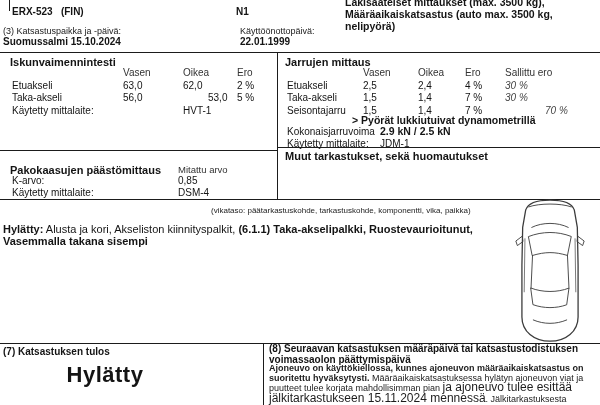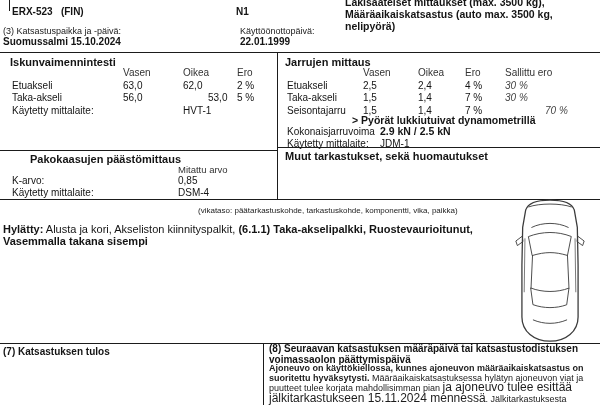--- a/index.html
+++ b/index.html
@@ -109,30 +109,30 @@
       <span style="left:178px;">7 %</span>
       <span class="gray-ital" style="left:230px;margin-left:28px;">70 %</span>
     </div>
   </div>
   <div class="abs b" style="left:352px; top:114px; font-size:10.5px;">&gt; Pyörät lukkiutuivat dynamometrillä</div>
   <div class="abs t10" style="left:287px; top:126px;">Kokonaisjarruvoima</div>
   <div class="abs b" style="left:380px; top:125px; font-size:10.5px;">2.9 kN / 2.5 kN</div>
   <div class="abs t10" style="left:287px; top:138px;">Käytetty mittalaite:</div>
   <div class="abs t10" style="left:380px; top:138px;">JDM-1</div>
 
-  <div class="abs sect" style="left:10px; top:153px;margin-left:20px;">Pakokaasujen päästömittaus</div>
+  <div class="abs sect" style="left:10px; top:164px;">Pakokaasujen päästömittaus</div>
   <div class="abs colhead" style="left:178px; top:164px;">Mitattu arvo</div>
   <div class="abs t10" style="left:12px; top:175px;">K-arvo:</div>
   <div class="abs t10" style="left:178px; top:175px;">0,85</div>
   <div class="abs t10" style="left:12px; top:187px;">Käytetty mittalaite:</div>
   <div class="abs t10" style="left:178px; top:187px;">DSM-4</div>
 
   <div class="abs sect" style="left:285px; top:150px;">Muut tarkastukset, sekä huomautukset</div>
 
-  <div class="abs tiny" style="left:198px; top:206px;">(vikataso: päätarkastuskohde, tarkastuskohde, komponentti, vika, paikka)</div>
+  <div class="abs tiny" style="left:211px; top:206px;">(vikataso: päätarkastuskohde, tarkastuskohde, komponentti, vika, paikka)</div>
 
   <div class="abs defects" style="left:3px; top:224px; width:506px;">
     <div class="defect-item">
       <span class="b">Hylätty:</span><span> Alusta ja kori, Akseliston kiinnityspalkit, </span><span class="b">(6.1.1) Taka-akselipalkki, Ruostevaurioitunut, Vasemmalla takana sisempi</span>
     </div>
   </div>
 
   <div class="abs" style="left:511px; top:197px; width:78px; height:148px;">
     <svg width="78" height="148" viewBox="0 0 100 195">
       <g fill="none" stroke="#3c3c3c" stroke-width="1.7" stroke-linejoin="round" stroke-linecap="round">
@@ -144,19 +144,20 @@
         <path d="M25,120 C40,126 60,126 75,120 L72,142 C58,147 42,147 28,142 Z" stroke-width="1.2"></path>
         <path d="M28,162 C42,168 58,168 72,162" stroke-width="1.2"></path>
         <path d="M13,52 L5,58 L7,64 L14,59 Z" stroke-width="1.2"></path>
         <path d="M87,52 L95,58 L93,64 L86,59 Z" stroke-width="1.2"></path>
         <path d="M17,55 L16,125 M83,55 L84,125" stroke-width="0.9"></path>
       </g>
     </svg>
   </div>
 
   <div class="abs b t10" style="left:3px; top:346px;">(7) Katsastuksen tulos</div>
+  <div class="abs result-big" style="left:40px; top:362px; width:130px; text-align:center;">Hylätty</div>
 
   <div class="abs b" style="left:269px; top:344px; width:329px; font-size:10px; line-height:10.8px;">(8) Seuraavan katsastuksen määräpäivä tai katsastustodistuksen voimassaolon päättymispäivä</div>
   <div class="abs body8" style="left:269px; top:364px; width:330px;">
     <span class="b">Ajoneuvo on käyttökiellossa, kunnes ajoneuvon määräaikaiskatsastus on suoritettu hyväksytysti.</span><span> Määräaikaiskatsastuksessa hylätyn ajoneuvon viat ja puutteet tulee korjata mahdollisimman pian </span><span class="big-bold">ja ajoneuvo tulee esittää jälkitarkastukseen 15.11.2024 mennessä</span><span>. Jälkitarkastuksesta saatetaan periä jälkitarkastusmaksu</span>
   </div>
 
 </div>
 
 </body></html>

